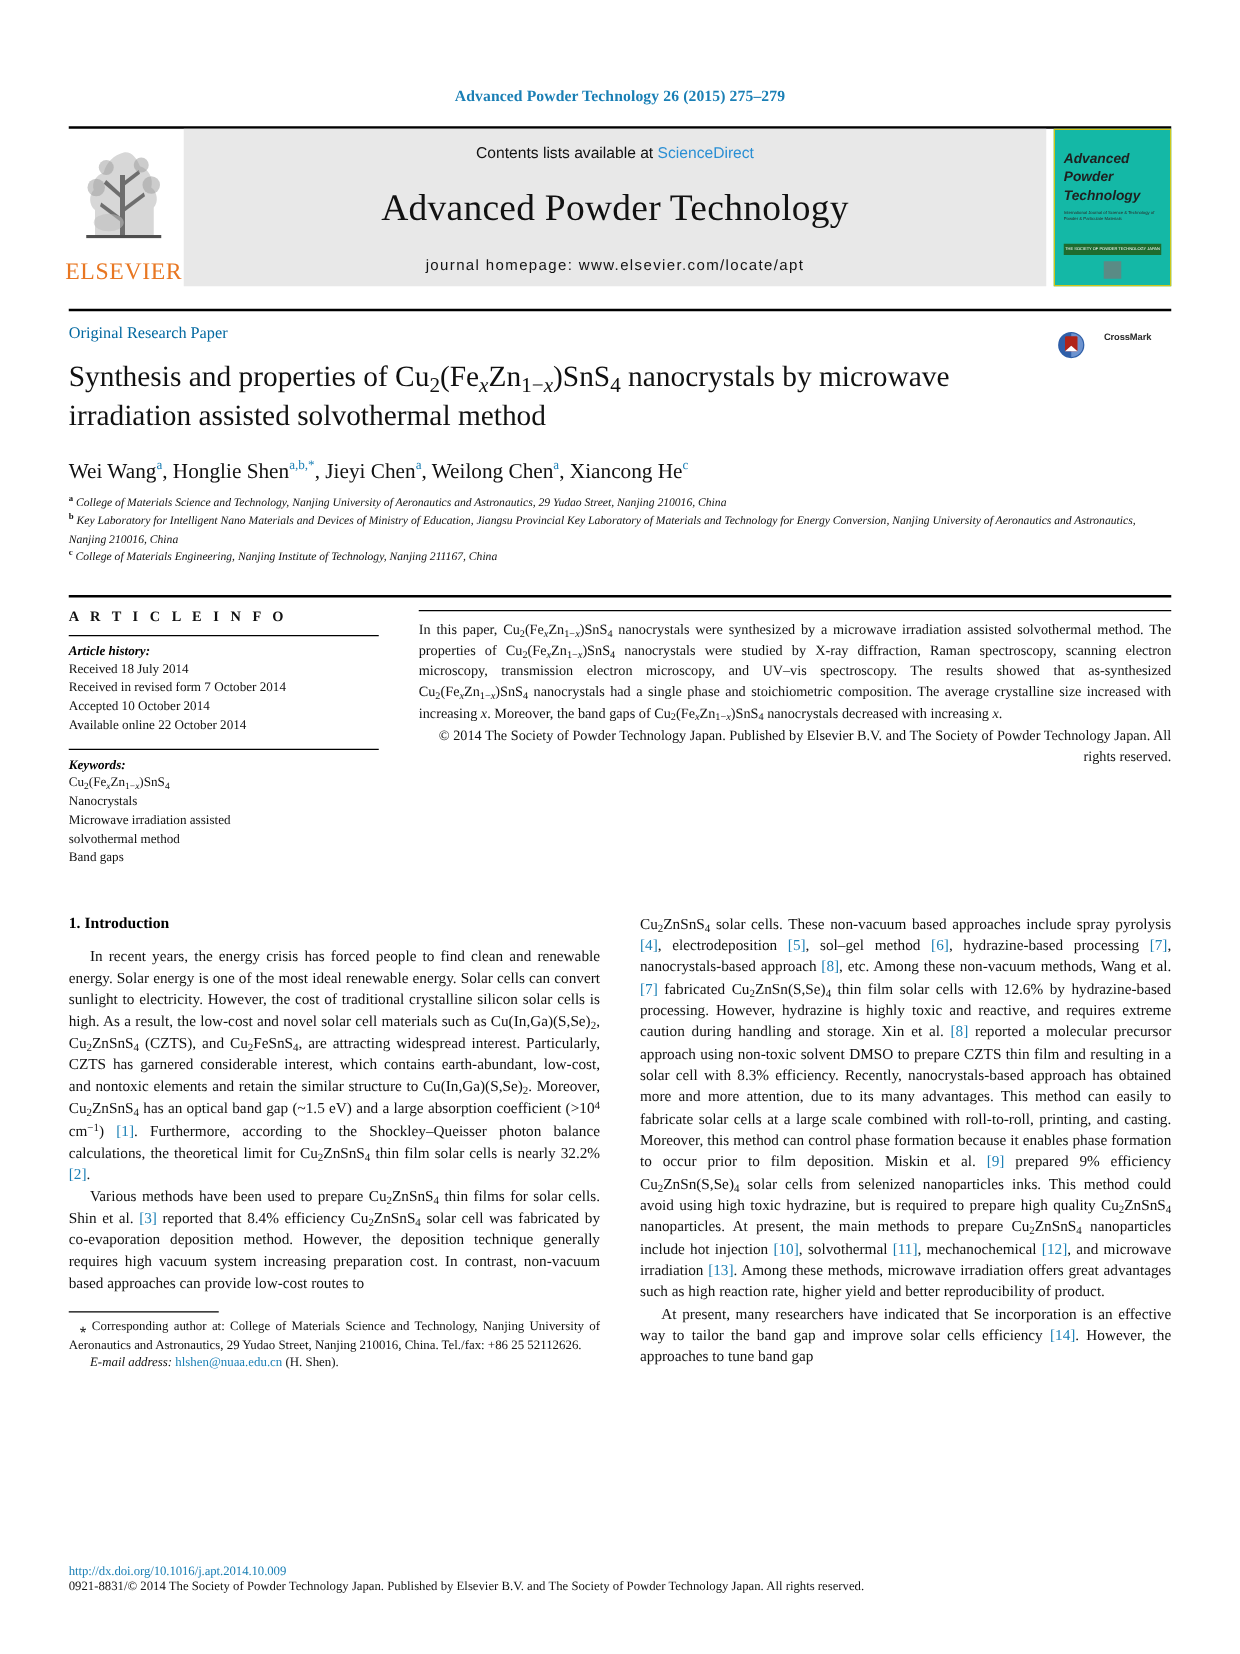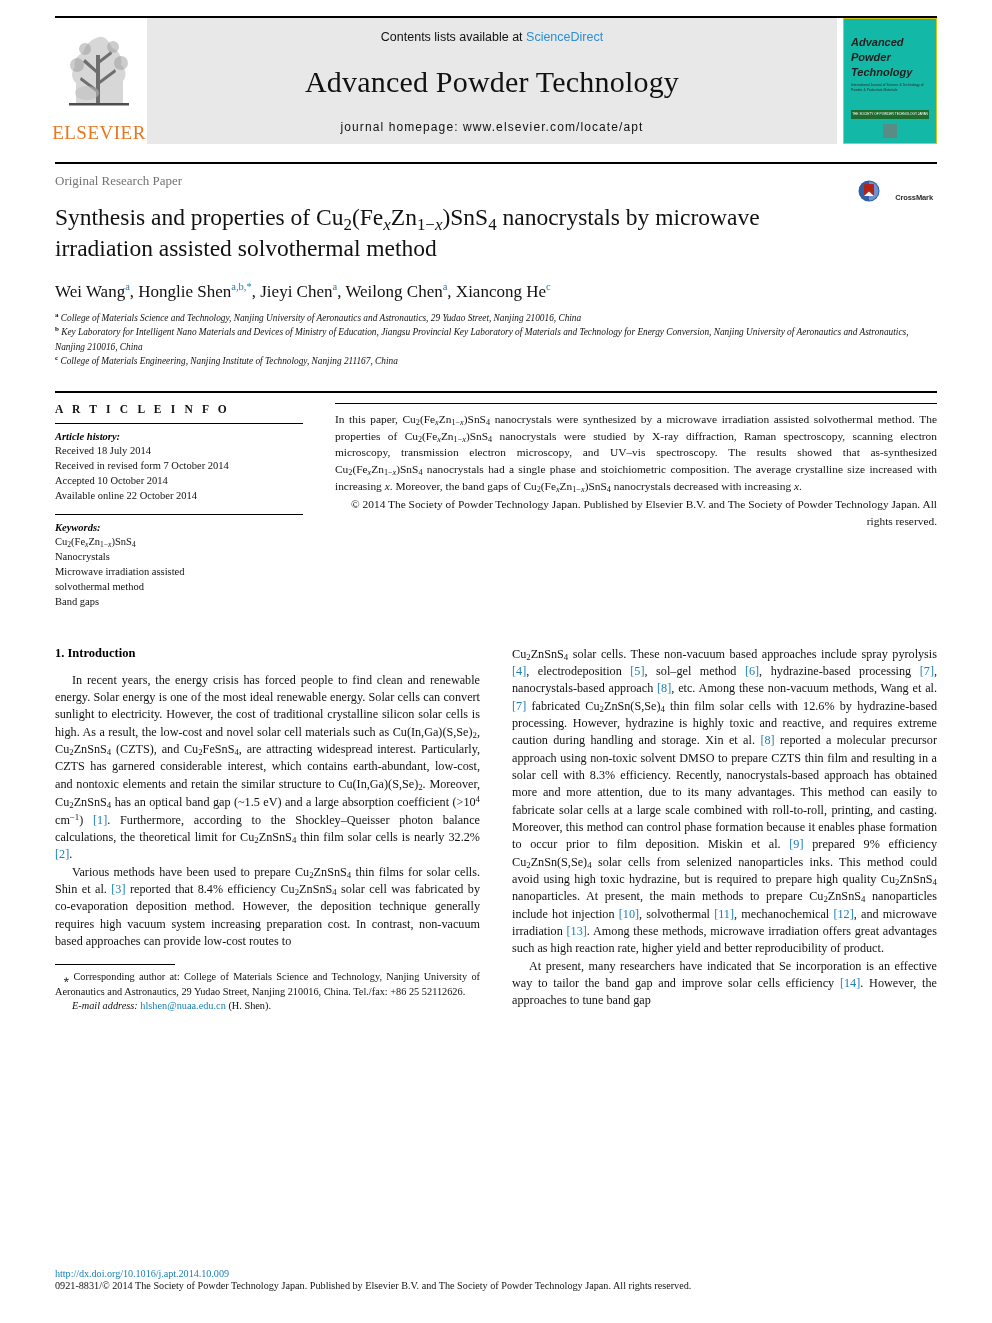--- a/index.html
+++ b/index.html
@@ -151,38 +151,38 @@
   
   .title-block {
     margin: 18px 55px 0 55px;
     border-top: 2px solid #000;
     padding-top: 9px;
     position: relative;
   }
   .article-type {
     font-family: "Liberation Serif", serif;
     font-size: 13px;
-    color: #737373;
+    color: #0369a1;
     margin-bottom: 13px;
   }
   .paper-title {
     font-family: "Liberation Serif", serif;
     font-size: 23.5px;
     line-height: 1.30;
     color: #111;
     max-width: 735px;
     margin: 0;
     font-weight: normal;
   }
   .crossmark {
     position: absolute;
-    right: 4px;
+    right: 16px;
     top: 16px;
     display: flex;
-    align-items: flex-end;
+    align-items: flex-start;
     gap: 15px;
   }
   .crossmark-label {
     font-family: "Liberation Sans", sans-serif;
     font-size: 7.5px;
     font-weight: bold;
     color: #2b2b2b;
     letter-spacing: -.1px;
   }
 
@@ -325,20 +325,21 @@
   sub, sup { line-height: 0; }
   sub { font-size: .72em; vertical-align: -.28em; }
   .sup-sm { font-size: .72em; vertical-align: .42em; }
   i { font-style: italic; }
 </style>
 </head>
 <body>
 
 <div class="page">
 
+  <div class="running-head">Advanced Powder Technology 26 (2015) 275–279</div>
 
   <div class="masthead">
 
     <div class="elsevier-logo">
       <svg class="tree-svg" width="72" height="92" viewBox="0 0 72 92">
         <g fill="#5a5a5a">
           <path d="M36 6 C28 8 22 14 20 22 C14 24 10 30 12 36 C8 40 8 48 13 52 L13 72 L60 72 L60 50 C64 46 63 37 58 34 C60 27 56 19 49 17 C46 10 42 5 36 6 Z" fill="#8c8c8c" opacity=".35"></path>
           <path d="M33 24 L33 72 L37 72 L37 24 Z" fill="#6e6e6e"></path>
           <path d="M35 30 L48 20 L49 23 L36 33 Z" fill="#6e6e6e"></path>
           <path d="M35 40 L22 28 L20 31 L34 43 Z" fill="#6e6e6e"></path>

